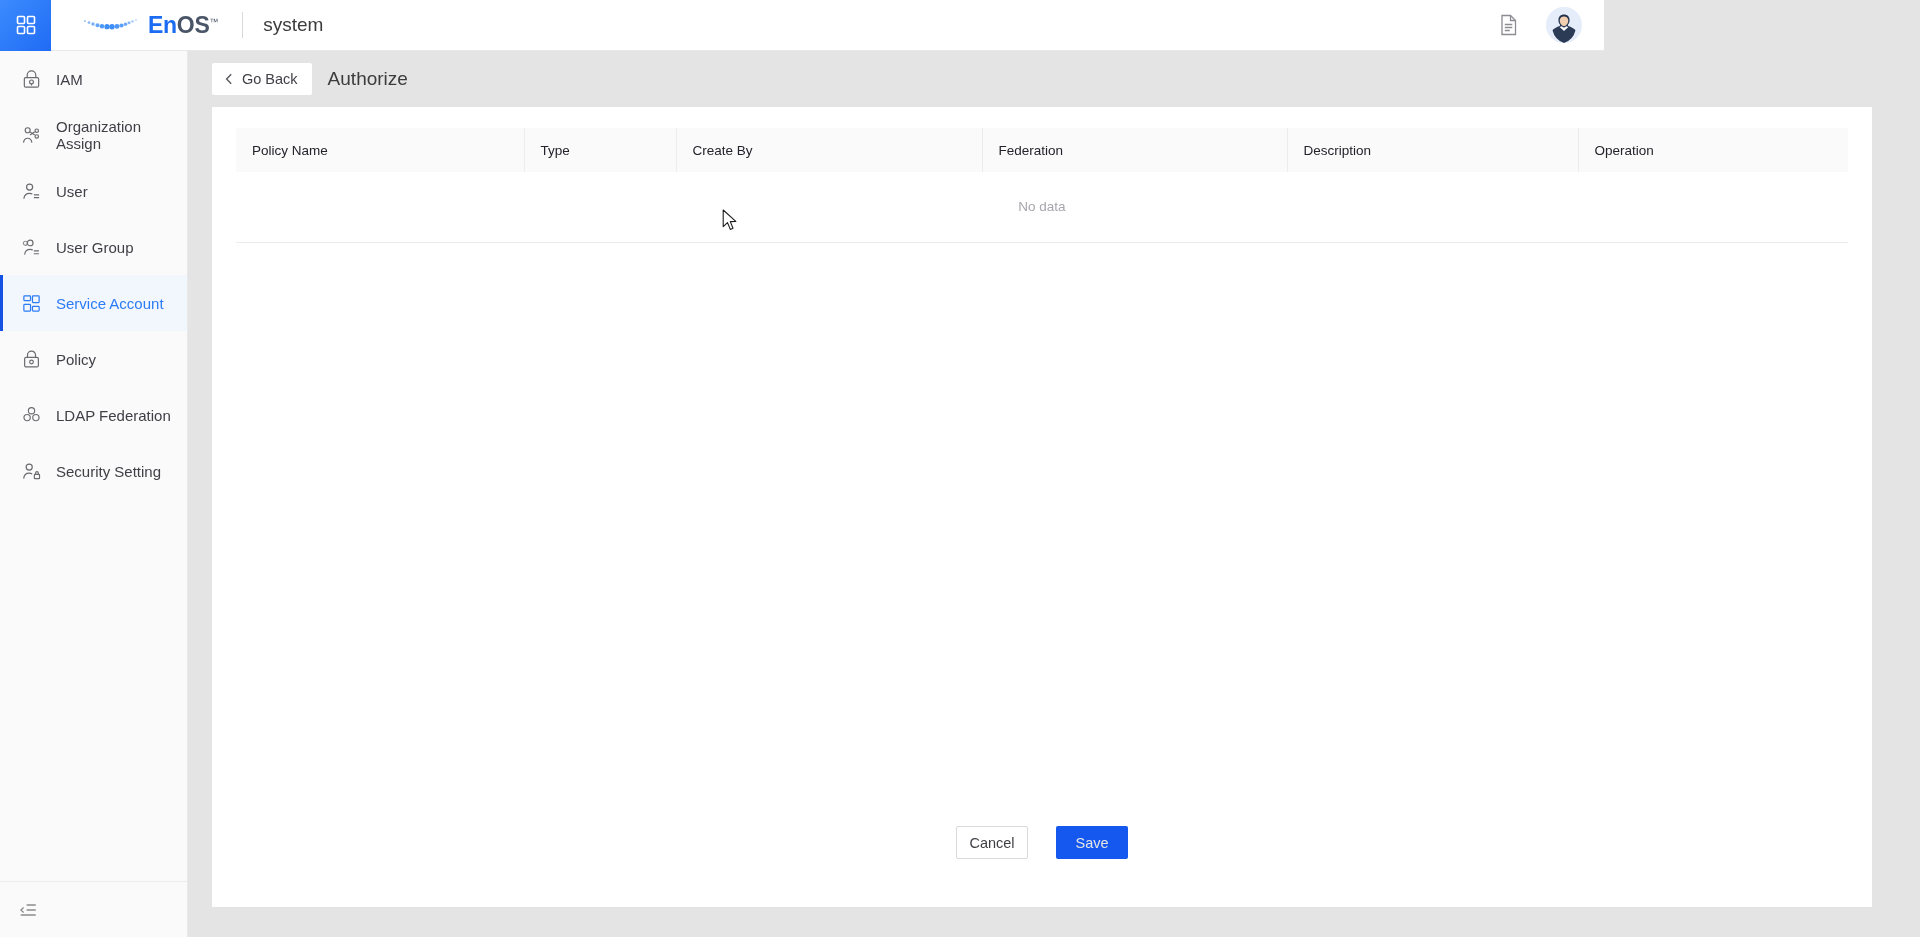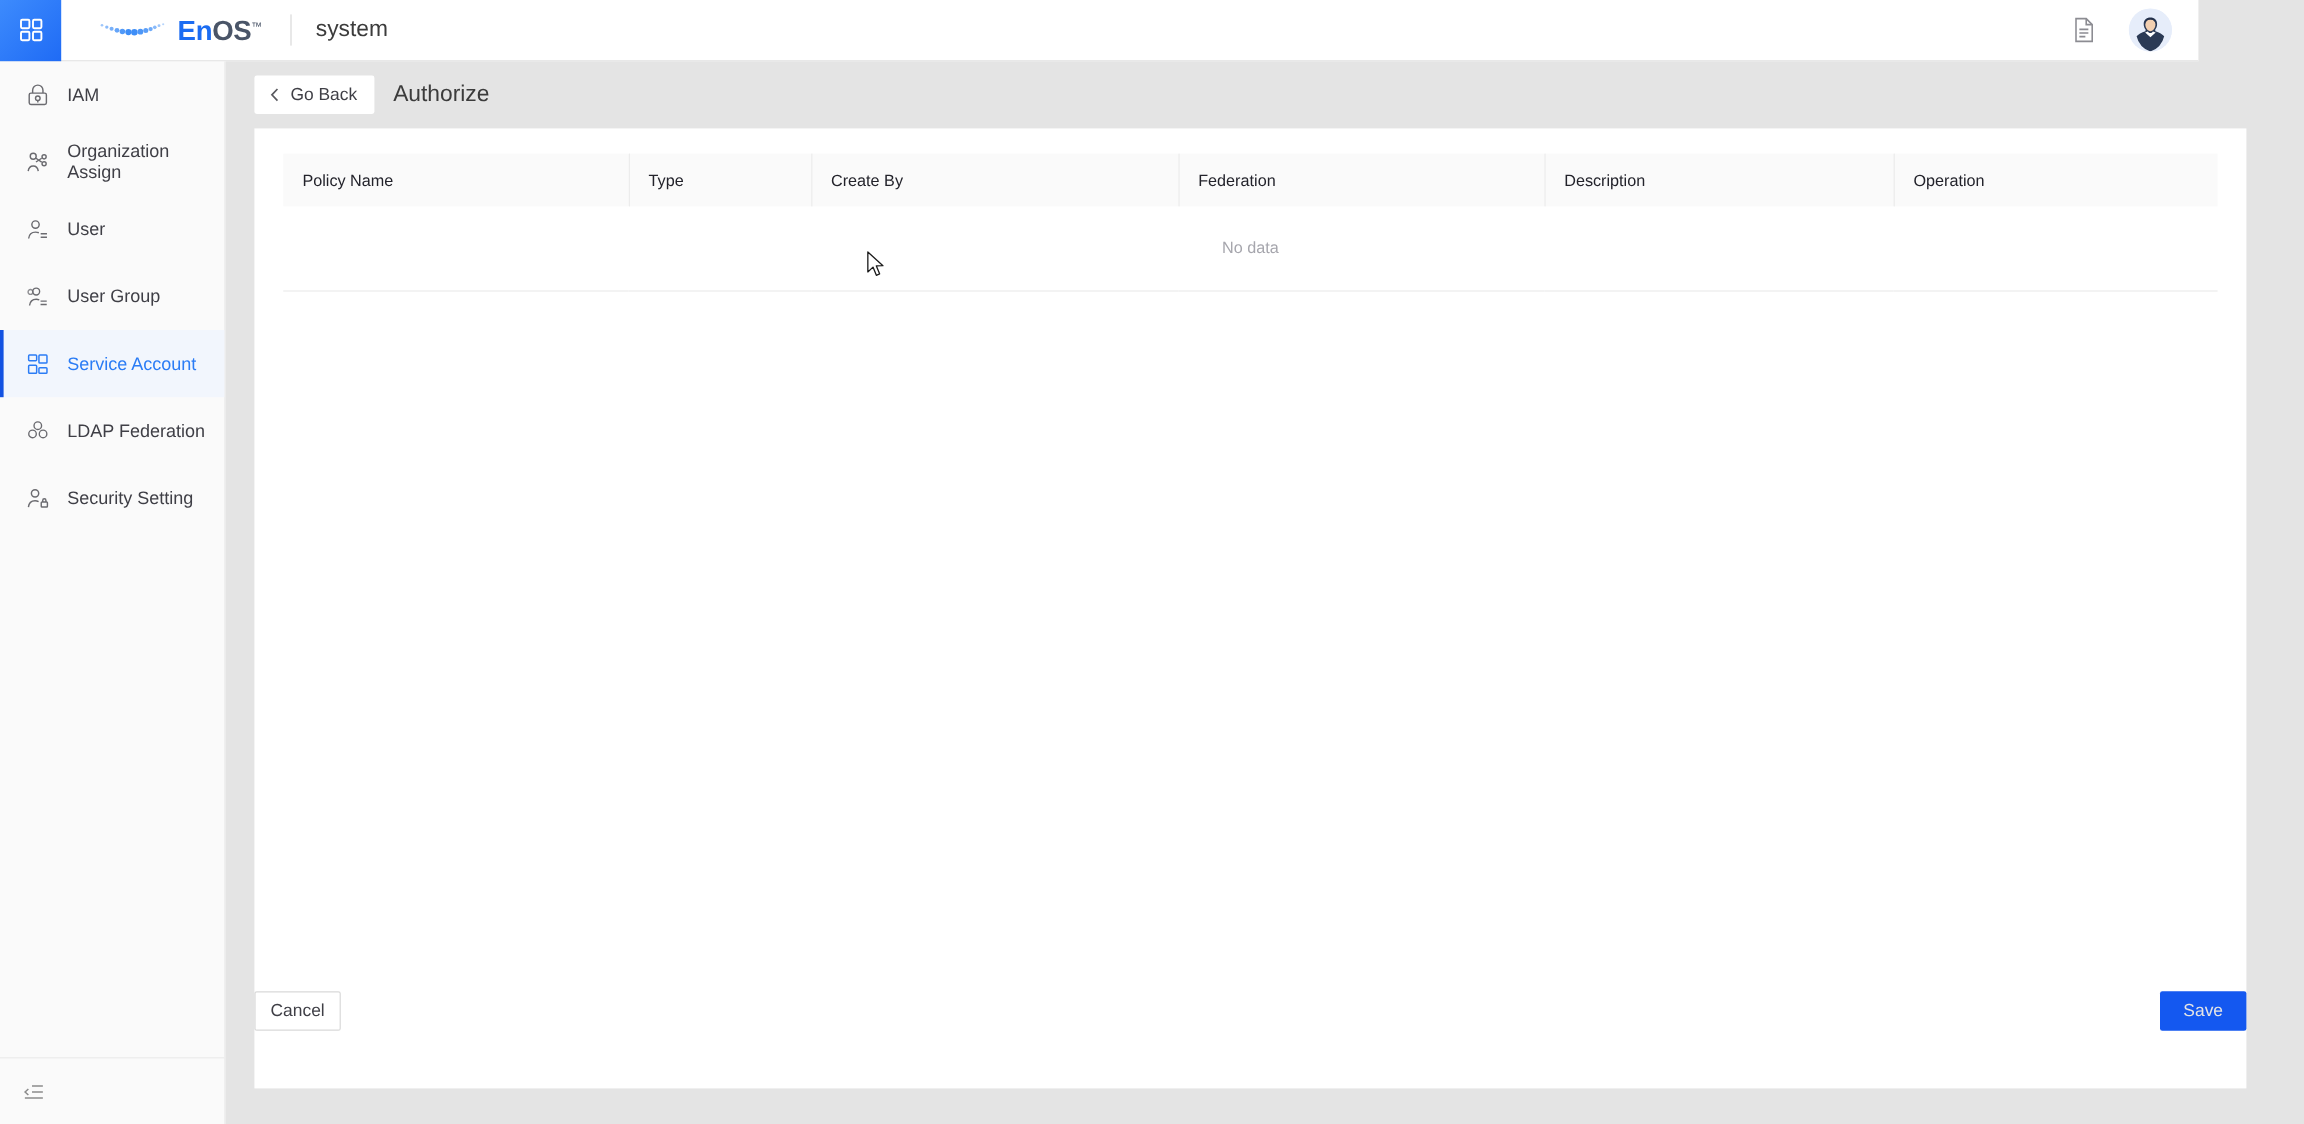--- a/index.html
+++ b/index.html
@@ -10,21 +10,21 @@
     overflow: hidden;
     background: #e4e4e4;
     font-family: "Liberation Sans", sans-serif;
     -webkit-font-smoothing: antialiased;
   }
 
   
   #topbar {
     position: absolute;
     top: 0; left: 0;
-    width: 1832px; height: 51px;
+    width: 1604px; height: 51px;
     background: #ffffff;
     border-bottom: 1px solid #e8e8e8;
     display: flex;
     align-items: center;
     z-index: 30;
   }
 
   #apps-launcher {
     width: 51px; height: 51px;
     background: linear-gradient(135deg, #3d8bfd 0%, #1f6bf5 100%);
@@ -233,21 +233,21 @@
     vertical-align: middle;
   }
 
   
   #form-actions {
     position: absolute;
     bottom: 48px;
     left: 0;
     width: 100%;
     display: flex;
-    justify-content: space-between;
+    justify-content: center;
     gap: 28px;
   }
   #cancel-button {
     width: 72px; height: 33px;
     background: #ffffff;
     border: 1px solid #d9d9d9;
     border-radius: 2px;
     font-size: 14.5px;
     color: #3f3f46;
     cursor: pointer;
@@ -393,20 +393,30 @@
       <svg width="21" height="21" viewBox="0 0 22 22" fill="none" stroke="currentColor" stroke-width="1.3">
         <rect x="3" y="3" width="7" height="5" rx="0.8"></rect>
         <rect x="12" y="3" width="7" height="7" rx="0.8"></rect>
         <rect x="3" y="12" width="7" height="7" rx="0.8"></rect>
         <rect x="12" y="14" width="7" height="5" rx="0.8"></rect>
       </svg>
     </span>
     <span>Service Account</span>
   </div>
 
+  <div class="nav-item">
+    <span class="nav-icon">
+      <svg width="21" height="21" viewBox="0 0 22 22" fill="none" stroke="currentColor" stroke-width="1.25">
+        <rect x="3.8" y="8.8" width="14.4" height="10" rx="1.6"></rect>
+        <path d="M6.8 8.8V6.4a4.2 4.2 0 0 1 8.4 0v2.4"></path>
+        <circle cx="11" cy="13.6" r="1.9"></circle>
+      </svg>
+    </span>
+    <span>Policy</span>
+  </div>
 
   <div class="nav-item">
     <span class="nav-icon">
       <svg width="21" height="21" viewBox="0 0 22 22" fill="none" stroke="currentColor" stroke-width="1.2">
         <circle cx="11" cy="6" r="3.3"></circle>
         <circle cx="6.4" cy="13.2" r="3.3"></circle>
         <circle cx="15.6" cy="13.2" r="3.3"></circle>
       </svg>
     </span>
     <span>LDAP Federation</span>

